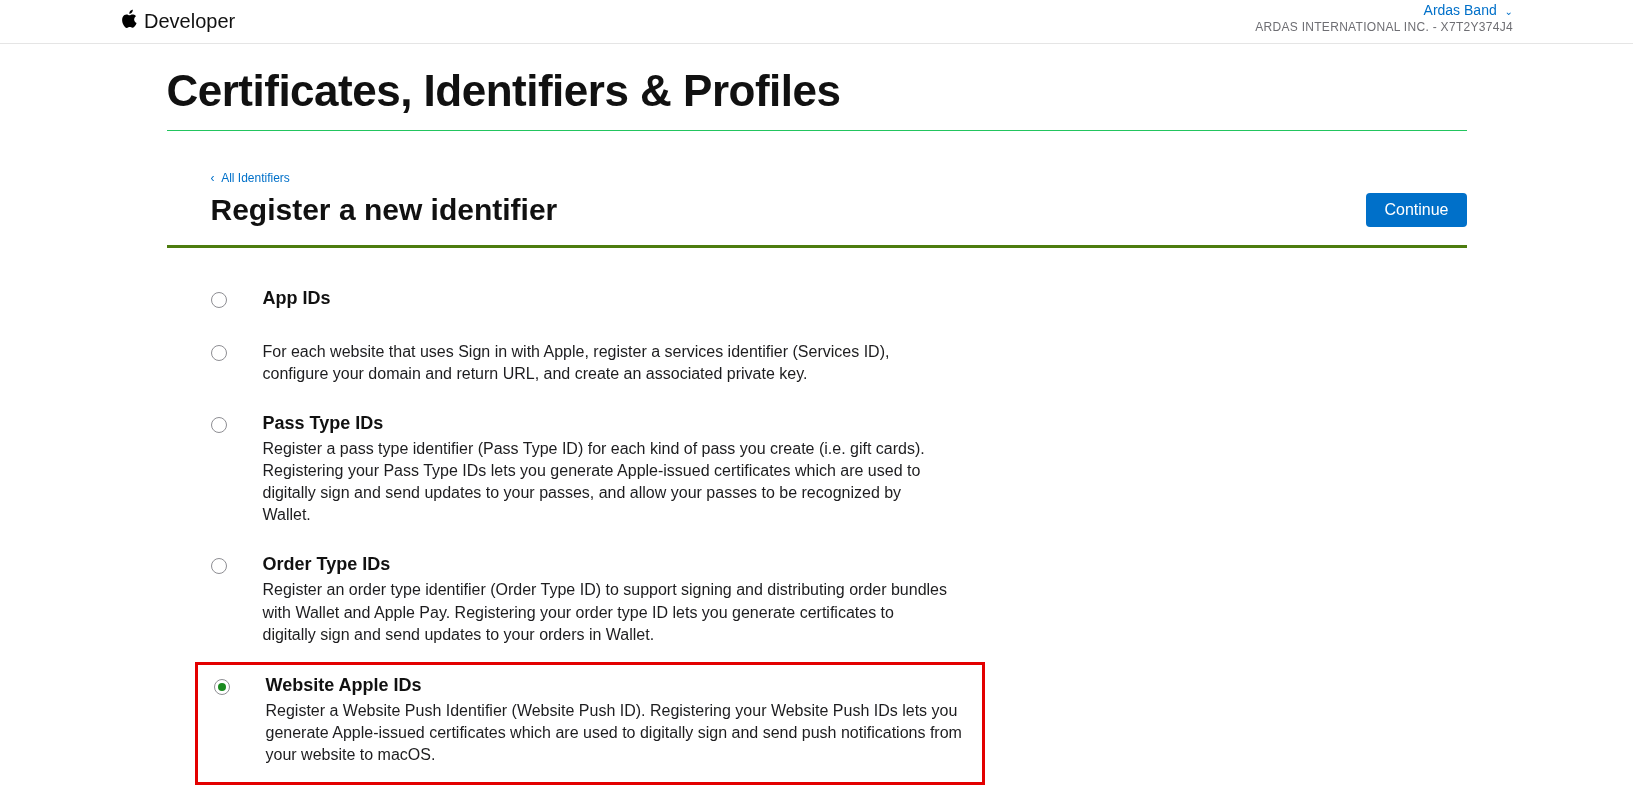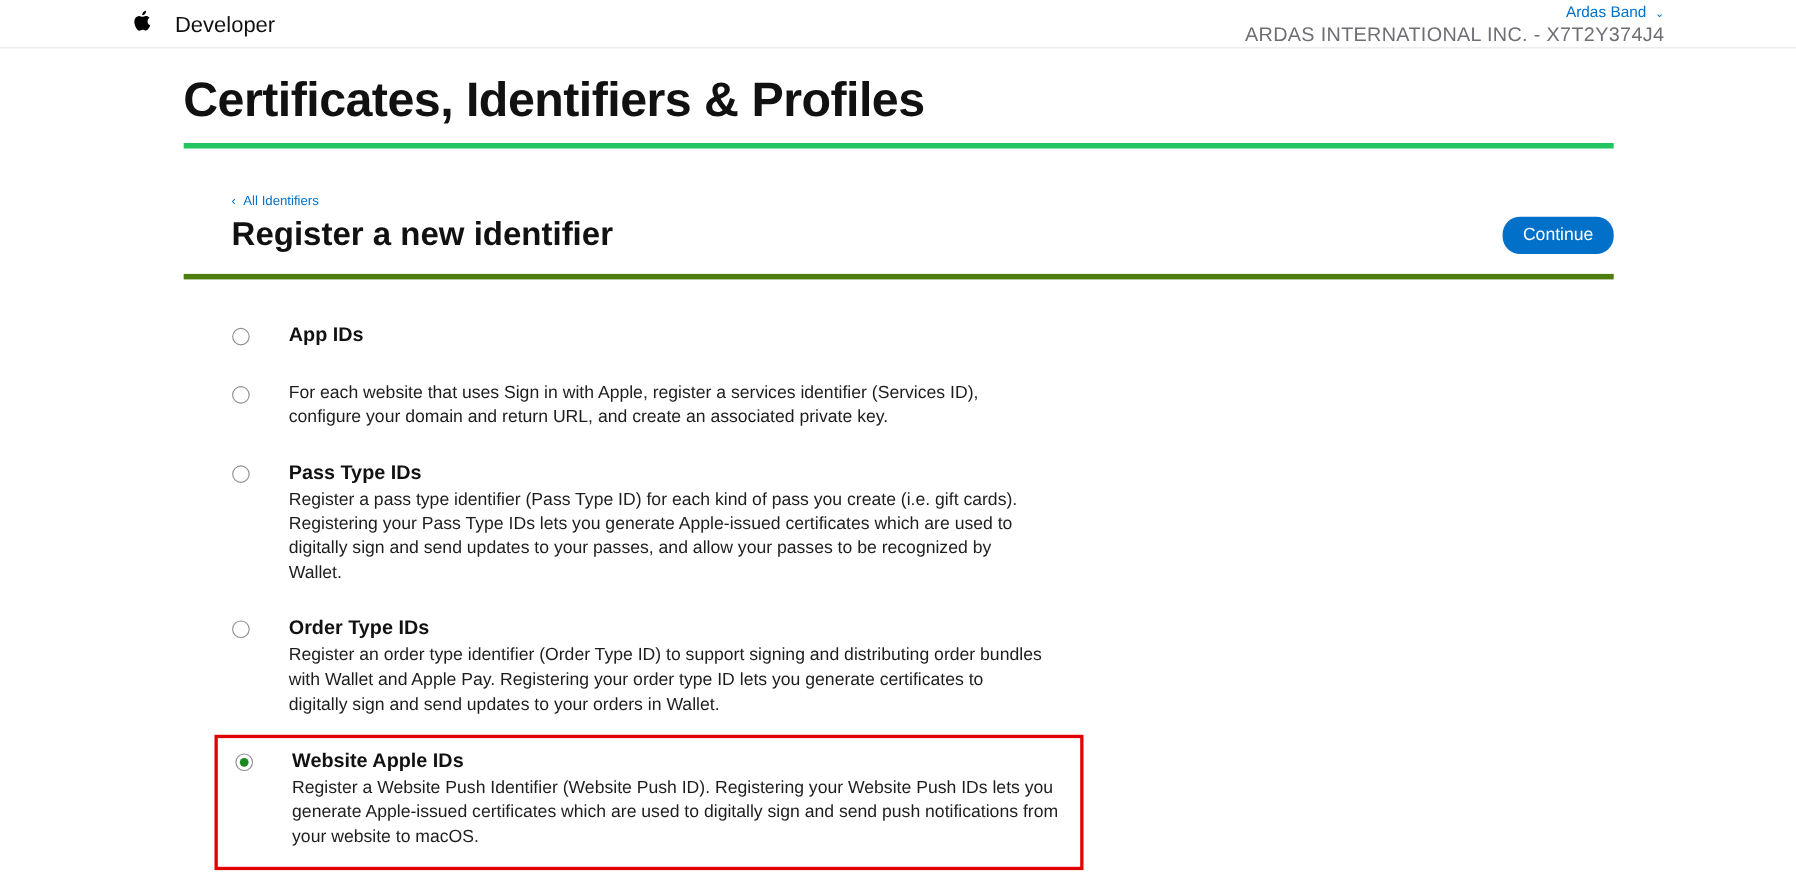--- a/index.html
+++ b/index.html
@@ -12,83 +12,83 @@
   .topbar {
     height: 44px;
     border-bottom: 1px solid #e5e5e5;
     display: flex;
     align-items: center;
     padding: 0 120px 0 120px;
     position: relative;
   }
   .brand {
     display: flex;
-    align-items: flex-end;
-    gap: 21px;
+    align-items: center;
+    gap: 6px;
     font-size: 20px;
     font-weight: 500;
     color: #111;
   }
   .brand svg { width: 18px; height: 20px; fill: #000; }
   .account-block {
     position: absolute;
     right: 120px;
     top: 2px;
     text-align: right;
     line-height: 1.25;
     margin-left: 41px;
   }
   .account-user {
     font-size: 14px;
     color: #0070c9;
     cursor: pointer;
   }
   .account-user .chev { font-size: 10px; color: #0070c9; margin-left: 4px; }
   .account-team {
-    font-size: 18px;
+    font-size: 12px;
     color: #6e6e73;
     letter-spacing: .3px;
   }
   .page {
     width: 1300px;
     margin: 0 auto;
     padding: 0 0 40px 0;
   }
   .page-title {
     font-size: 44px;
     font-weight: 700;
     color: #111;
     padding: 22px 0 14px 0;
-    border-bottom: 5px solid #22c55e;
+    border-bottom: 1px solid #22c55e;
     letter-spacing: -0.5px;
   }
   .breadcrumb {
     margin: 40px 0 8px 44px;
     font-size: 12px;
     color: #0070c9;
     cursor: pointer;
   }
   .breadcrumb .chev-left { margin-right: 4px; }
   .section-head {
     display: flex;
     align-items: flex-start;
     justify-content: space-between;
     padding: 0 0 18px 44px;
-    border-bottom: 5px solid #4d7c0f;
+    border-bottom: 3px solid #4d7c0f;
   }
   .section-title {
     font-size: 30px;
     font-weight: 700;
     color: #111;
   }
   .continue-btn {
     background: #0070c9;
     color: #fff;
     border: none;
-    border-radius: 16px;
+    border-radius: 4px;
     padding: 8px 18px;
     font-size: 16px;
     cursor: pointer;
   }
   .options {
     margin-top: 28px;
   }
   .option {
     display: flex;
     align-items: flex-start;

